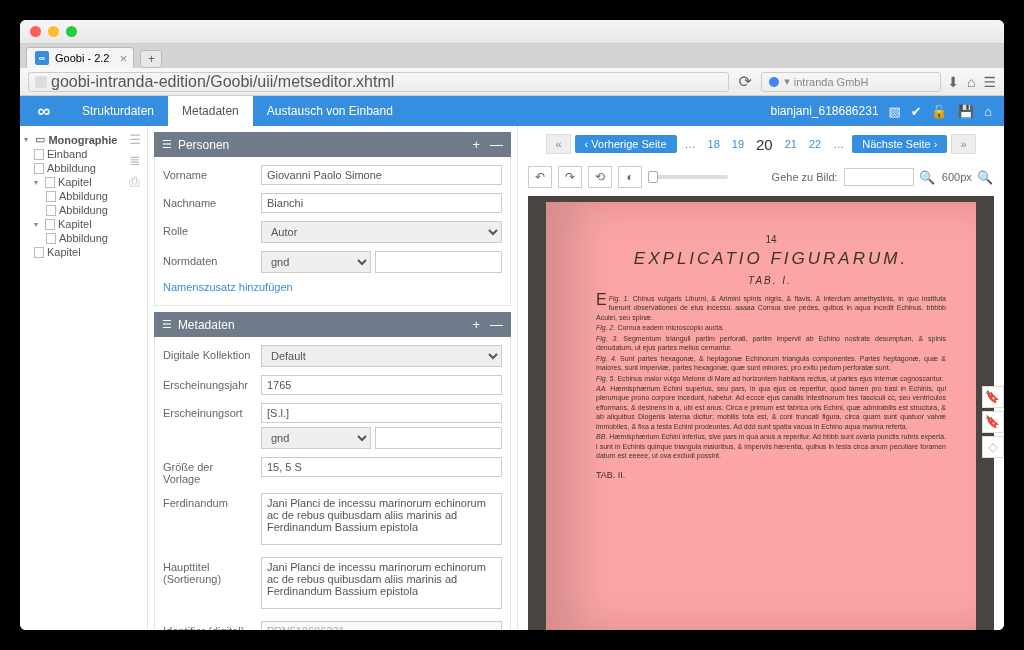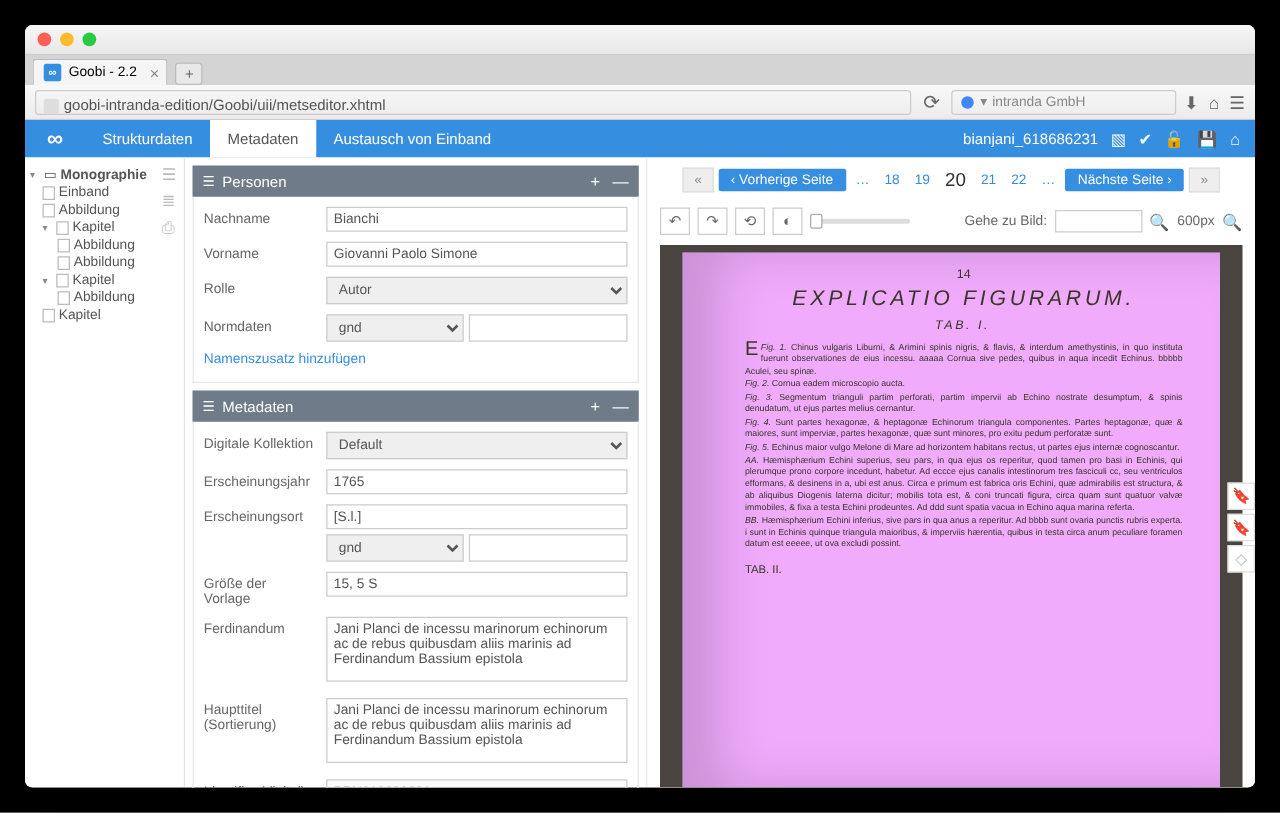--- a/index.html
+++ b/index.html
@@ -9,21 +9,21 @@
 .titlebar{height:24px;background:linear-gradient(#f6f6f6,#e8e8e8);display:flex;align-items:center;padding:0 10px;border-bottom:1px solid #ccc}
 .traffic{display:flex;gap:7px}
 .dot{width:11px;height:11px;border-radius:50%}
 .dot.r{background:#ff5f57}.dot.y{background:#ffbd2e}.dot.g{background:#28ca42}
 .tabbar{height:24px;background:#d4d4d4;display:flex;align-items:flex-end;padding:0 6px}
 .tab{background:#f5f5f5;border:1px solid #bbb;border-bottom:none;border-radius:3px 3px 0 0;padding:3px 24px 3px 8px;font-size:11px;display:flex;align-items:center;gap:6px;margin-right:2px;position:relative}
 .tab .fav{width:14px;height:14px;background:#368ee0;border-radius:2px;display:flex;align-items:center;justify-content:center;color:#fff;font-size:9px;font-weight:bold}
 .tab .x{position:absolute;right:6px;color:#888;font-size:13px}
 .newtab{width:22px;height:18px;background:#e8e8e8;border:1px solid #bbb;border-radius:3px;margin-left:4px;display:flex;align-items:center;justify-content:center;color:#666;font-size:12px}
 .urlbar{height:28px;background:linear-gradient(#f8f8f8,#ececec);border-bottom:1px solid #ccc;display:flex;align-items:center;padding:0 8px;gap:6px}
-.urlinput{flex:1;height:20px;border:1px solid #ccc;border-radius:3px;padding:0 6px;font-size:12px;color:#555;display:flex;align-items:flex-end;gap:4px}
+.urlinput{flex:1;height:20px;border:1px solid #ccc;border-radius:3px;padding:0 6px;font-size:16px;color:#555;display:flex;align-items:center;gap:4px}
 .urlinput .lock{width:12px;height:12px;background:#ddd;border-radius:2px}
 .reload{width:20px;color:#666;text-align:center}
 .search{width:180px;height:20px;border:1px solid #ccc;border-radius:3px;padding:0 6px;font-size:11px;color:#888;display:flex;align-items:center;gap:4px}
 .search .g{width:12px;height:12px}
 .toolicons{display:flex;gap:8px;color:#666;font-size:14px}
 .app{flex:1;display:flex;flex-direction:column;overflow:hidden}
 .topbar{height:30px;background:#368ee0;display:flex;align-items:stretch;color:#fff;font-size:12px}
 .logo{width:48px;display:flex;align-items:center;justify-content:center;font-size:18px;font-weight:bold}
 .topnav{display:flex}
 .topnav .item{padding:0 14px;display:flex;align-items:center;cursor:pointer}
@@ -62,21 +62,21 @@
 .pgnum.cur{color:#333;font-size:15px;font-weight:500}
 .pgarrow{background:#eee;color:#888;padding:3px 8px;border:1px solid #ddd}
 .vtoolbar{display:flex;align-items:center;gap:6px;padding:4px 10px;font-size:11px;color:#666}
 .vbtn{width:24px;height:22px;border:1px solid #ccc;display:flex;align-items:center;justify-content:center;font-size:12px;color:#666}
 .slider{width:80px;height:4px;background:#ddd;border-radius:2px;position:relative}
 .slider .thumb{position:absolute;left:0;top:-4px;width:10px;height:12px;background:#fff;border:1px solid #aaa;border-radius:2px}
 .goto{margin-left:auto;display:flex;align-items:center;gap:6px}
 .goto input{width:70px;border:1px solid #ccc;padding:2px 4px;font-size:11px}
 .mag{color:#368ee0;font-size:13px}
 .page{flex:1;margin:4px 10px 0;background:#4a4440;position:relative;overflow:hidden}
-.sheet{position:absolute;inset:6px 18px 0 18px;background:#f0abfc;box-shadow:inset 30px 0 40px rgba(0,0,0,.15);padding:12px 30px 10px 50px;font-family:Georgia,serif;color:#3a3528}
+.sheet{position:absolute;inset:6px 18px 0 18px;background:#fca5a5;box-shadow:inset 30px 0 40px rgba(0,0,0,.15);padding:32px 30px 10px 50px;font-family:Georgia,serif;color:#3a3528}
 .sheet .pn{text-align:center;font-size:10px;margin-bottom:4px}
 .sheet h2{text-align:center;font-size:17px;font-style:italic;letter-spacing:3px;font-weight:normal;margin-bottom:6px}
 .sheet .tab{text-align:center;font-size:10px;font-style:italic;letter-spacing:2px;margin-bottom:8px;background:none;border:none;padding:0;display:block}
 .sheet .para{font-size:7px;line-height:1.35;text-align:justify;margin-bottom:1px}
 .sheet .para .lead{font-style:italic}
 .sheet .para .init{font-size:16px;float:left;line-height:.8;margin-right:2px}
 .bookmarks{position:absolute;right:0;top:260px;display:flex;flex-direction:column;gap:3px}
 .bm{width:22px;height:22px;background:#fff;border:1px solid #ddd;display:flex;align-items:center;justify-content:center;color:#368ee0;font-size:12px}
 .bm.gray{color:#bbb}
 </style>
@@ -187,26 +187,26 @@
         <div class="formcol">
           <div class="panel">
             <div class="panelhead">
               <span class="ham">☰</span>
               <span>Personen</span>
               <span class="plus">+</span>
               <span class="dash">—</span>
             </div>
             <div class="panelbody">
               <div class="row">
+                    <div class="lbl">Vorname</div>
+                    <div class="ctrl"><input value="Giovanni Paolo Simone" style=""></div>
+                  </div>
+              <div class="row">
                     <div class="lbl">Nachname</div>
                     <div class="ctrl"><input value="Bianchi" style=""></div>
-                  </div>
-              <div class="row">
-                    <div class="lbl">Vorname</div>
-                    <div class="ctrl"><input value="Giovanni Paolo Simone" style=""></div>
                   </div>
               <div class="row">
                     <div class="lbl">Rolle</div>
                     <div class="ctrl"><select><option>Autor</option></select></div>
                   </div>
               <div class="row">
                     <div class="lbl">Normdaten</div>
                     <div class="ctrl dual">
                       <select><option>gnd</option></select>
                       <input value="" style="">

